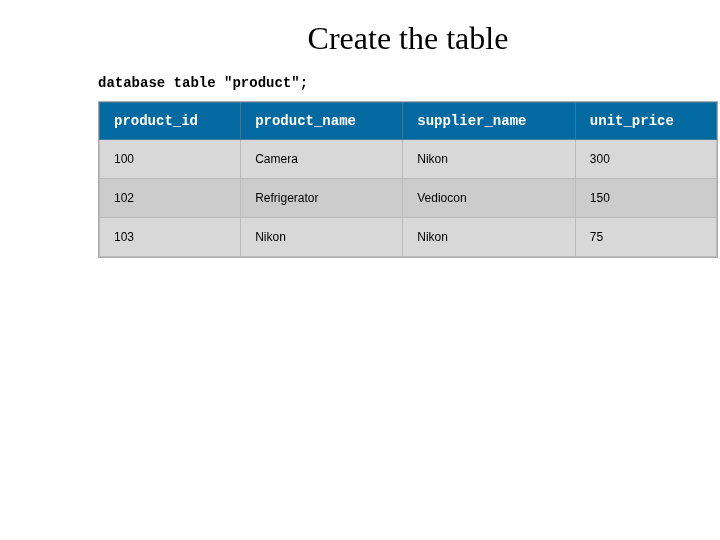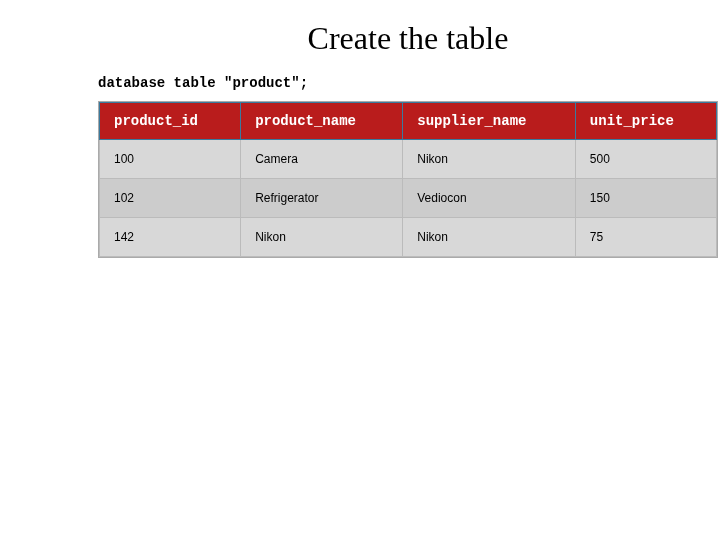--- a/index.html
+++ b/index.html
@@ -48,21 +48,21 @@
       width: 620px;
       border: 1px solid #aaaaaa;
     }
 
     table {
       width: 100%;
       border-collapse: collapse;
     }
 
     thead tr {
-      background-color: #b91c1c;
+      background-color: #0369a1;
     }
 
     thead th {
       color: #ffffff;
       font-weight: bold;
       font-size: 14px;
       padding: 10px 14px;
       text-align: left;
       border: 1px solid #3a7a9e;
       font-family: 'Courier New', monospace;
@@ -100,30 +100,30 @@
             <th>product_name</th>
             <th>supplier_name</th>
             <th>unit_price</th>
           </tr>
       </thead>
       <tbody>
       <tr>
             <td>100</td>
             <td>Camera</td>
             <td>Nikon</td>
-            <td>500</td>
+            <td>300</td>
           </tr>
           <tr>
             <td>102</td>
             <td>Refrigerator</td>
             <td>Vediocon</td>
             <td>150</td>
           </tr>
           <tr>
-            <td>142</td>
+            <td>103</td>
             <td>Nikon</td>
             <td>Nikon</td>
             <td>75</td>
           </tr>
         </tbody>
     </table>
   </div>
 </div>
 
 </body></html>

